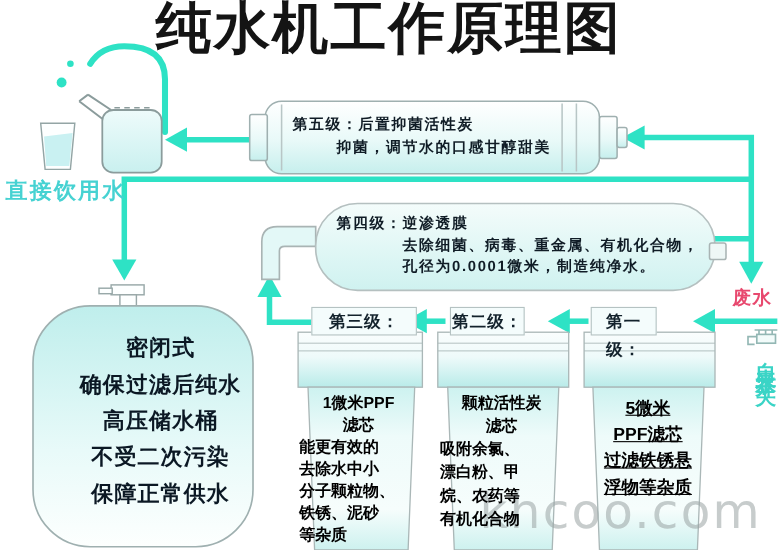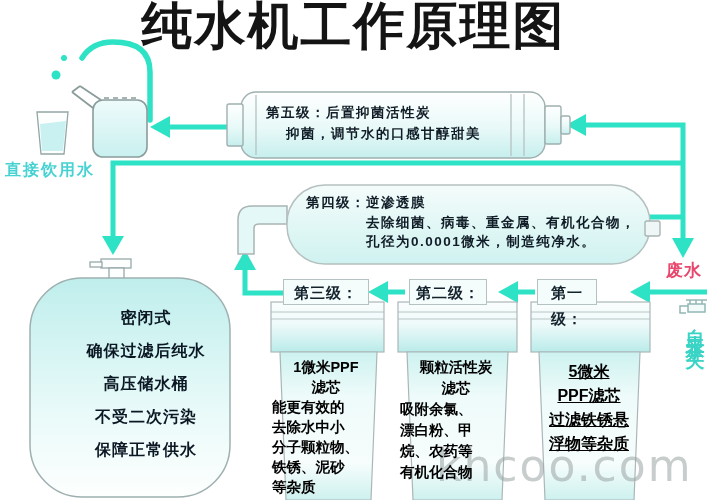--- a/index.html
+++ b/index.html
@@ -4,34 +4,34 @@
 <style>
   html,body{margin:0;padding:0;background:#fff;}
   #stage{position:relative;width:707px;height:500px;background:#fff;overflow:hidden;
          font-family:"Liberation Sans",sans-serif;}
   #pipes{position:absolute;left:0;top:0;}
   .title{position:absolute;left:0;right:0;top:-8px;text-align:center;
          font-size:51px;font-weight:700;color:#141414;letter-spacing:2px;
          font-family:"Liberation Serif",serif;white-space:nowrap;}
   .txt{position:absolute;color:#101c26;font-weight:700;white-space:nowrap;}
   .s5{left:266px;top:102px;font-size:13.5px;line-height:21px;letter-spacing:1.5px;}
-  .s5 .l2{margin-left:20px;}
+  .s5 .l2{margin-left:40px;}
   .s4{left:306px;top:193px;font-size:13.5px;line-height:19.5px;letter-spacing:1.5px;}
   .s4 .l2,.s4 .l3{margin-left:60px;}
-  .tank-text{left:30px;top:301px;width:232px;text-align:center;font-size:16px;
+  .tank-text{left:30px;top:301px;width:232px;text-align:center;font-size:20px;
              line-height:33px;letter-spacing:1px;color:#0b1824;}
   .flabel{position:absolute;height:26px;line-height:26px;text-align:center;
           background:#f4fcfc;border:1px solid #b5c2c2;font-size:15px;font-weight:700;
           color:#13222c;letter-spacing:1px;box-sizing:border-box;}
   .ftext{position:absolute;font-weight:700;color:#000000;text-align:left;}
   .ftext div:nth-child(-n+2){text-align:center;}
   .f3t{left:272px;top:357px;width:108px;font-size:14.5px;line-height:20px;}
   .f2t{left:400px;top:357px;width:112px;font-size:14.5px;line-height:21px;}
   .f1t{left:533px;top:360px;width:112px;font-size:16px;line-height:24px;text-align:center;text-decoration:underline;}
-  .drinking{left:5px;top:160px;font-size:16px;color:#46d2d2;letter-spacing:2px;}
+  .drinking{left:5px;top:160px;font-size:20px;color:#46d2d2;letter-spacing:2px;}
   .waste{left:666px;top:259px;font-size:17px;color:#e8486e;letter-spacing:1px;}
   .tap{left:682px;top:314px;font-size:19px;color:#3ad4c6;letter-spacing:5px;
        writing-mode:vertical-rl;height:130px;}
   .watermark{position:absolute;left:436px;top:440px;font-size:44px;font-weight:400;
              color:#9aa4a4;opacity:.55;letter-spacing:2px;
              font-family:"DejaVu Sans",sans-serif;}
 </style>
 </head>
 <body>
 
@@ -162,22 +162,22 @@
   </div>
 
   <div class="txt tank-text">
     <div>密闭式</div>
     <div>确保过滤后纯水</div>
     <div>高压储水桶</div>
     <div>不受二次污染</div>
     <div>保障正常供水</div>
   </div>
 
-  <div class="flabel" style="left:283px;top:279px;width:86px;">第三级：</div>
-  <div class="flabel" style="left:409px;top:279px;width:78px;">第二级：</div>
+  <div class="flabel" style="left:283px;top:279px;width:96px;">第三级：</div>
+  <div class="flabel" style="left:409px;top:279px;width:68px;">第二级：</div>
   <div class="flabel" style="left:537px;top:279px;width:60px;">第一级：</div>
 
   <div class="ftext f3t">
     <div>1微米PPF</div>
     <div>滤芯</div>
     <div>能更有效的</div>
     <div>去除水中小</div>
     <div>分子颗粒物、</div>
     <div>铁锈、泥砂</div>
     <div>等杂质</div>

